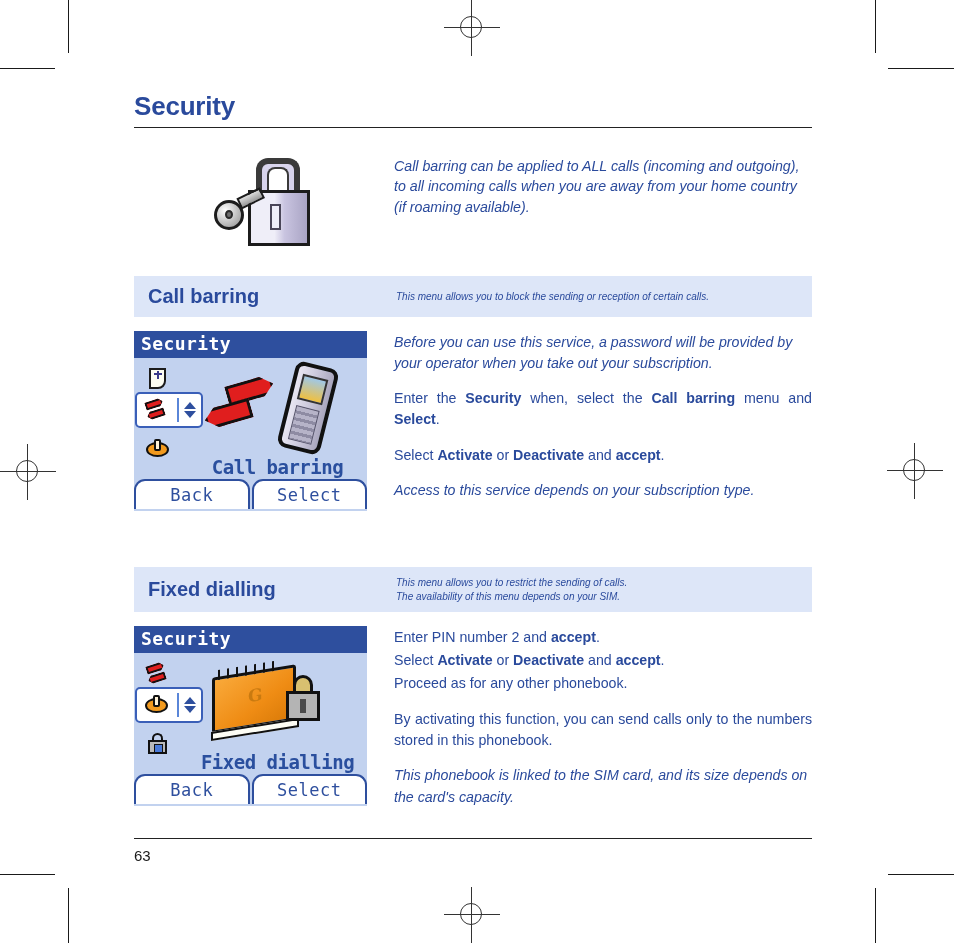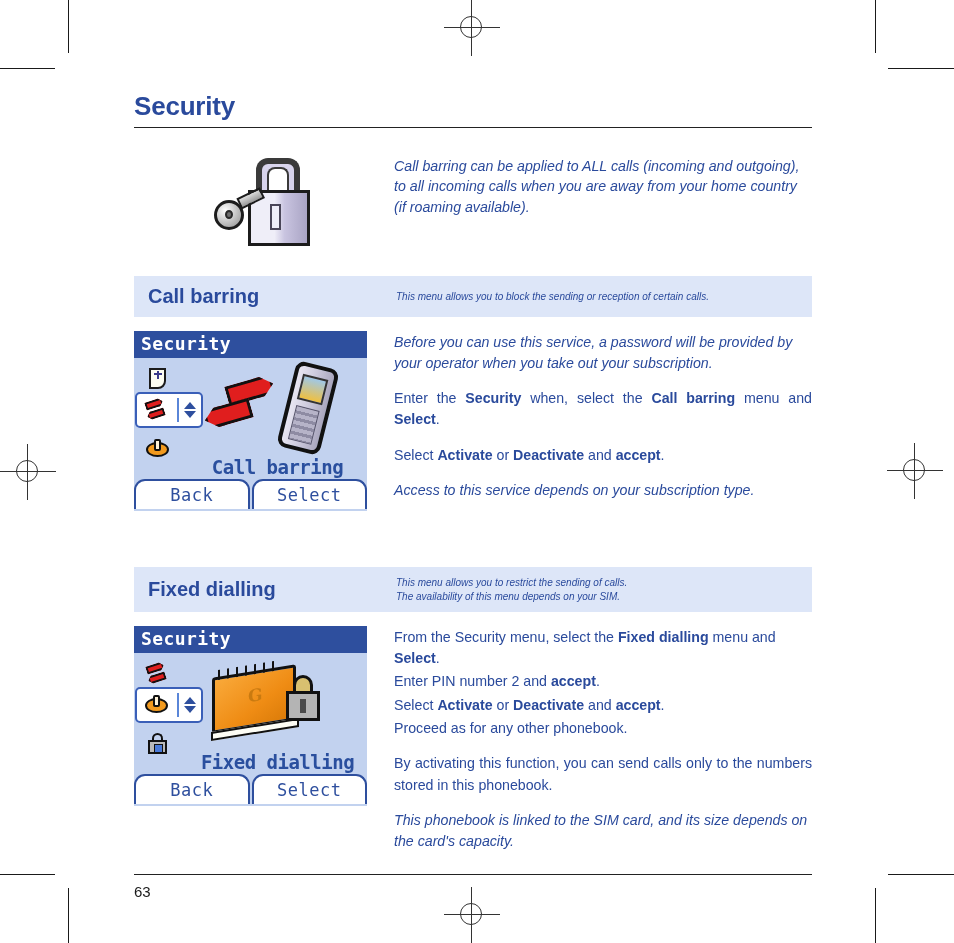--- a/index.html
+++ b/index.html
@@ -568,26 +568,25 @@
             <div class="softkeys">
               <div class="softkey left">Back</div>
               <div class="softkey right">Select</div>
             </div>
 
           </div>
         </div>
       </div>
 
       <div class="body-text">
-        <p class="tight"><span>From the Security menu, select the </span><b>Fixed dialling</b><span> menu and </span><b>Select</b><span>.</span></p>
         <p class="tight"><span>Enter PIN number 2 and </span><b>accept</b><span>.</span></p>
         <p class="tight"><span>Select </span><b>Activate</b><span> or </span><b>Deactivate</b><span> and </span><b>accept</b><span>.</span></p>
         <p><span>Proceed as for any other phonebook.</span></p>
         <p class="just"><span>By activating this function, you can send calls only to the numbers stored in this phonebook.</span></p>
-        <p class="it" style="margin-bottom:4px;"><span>This phonebook is linked to the SIM card, and its size depends on the card's capacity.</span></p>
+        <p class="it" style="margin-bottom:12px;"><span>This phonebook is linked to the SIM card, and its size depends on the card's capacity.</span></p>
       </div>
     </div>
 
     <div class="footer-rule"></div>
     <div class="page-number">63</div>
 
   </div>
 </div>
 
 </body></html>

